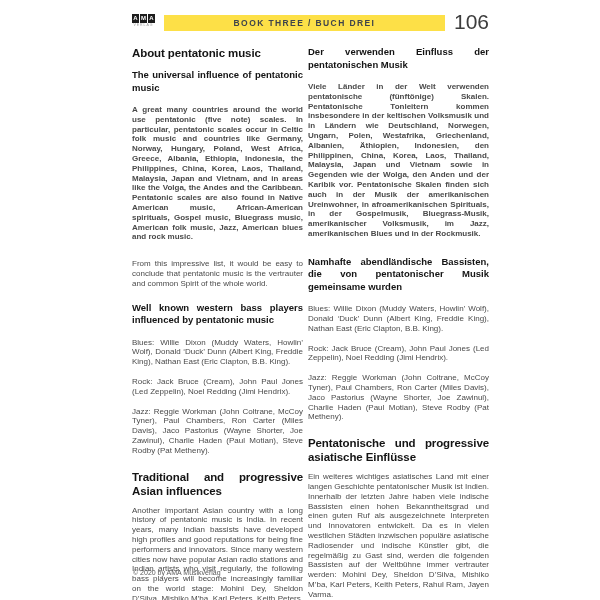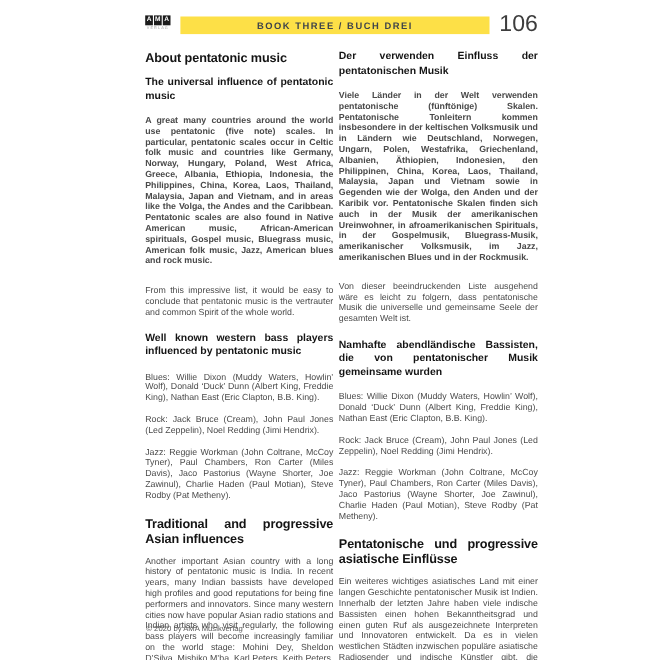--- a/index.html
+++ b/index.html
@@ -91,21 +91,20 @@
       <p class="body">Blues: Willie Dixon (Muddy Waters, Howlin’ Wolf), Donald ‘Duck’ Dunn (Albert King, Freddie King), Nathan East (Eric Clapton, B.B. King).</p>
       <p class="body">Rock: Jack Bruce (Cream), John Paul Jones (Led Zeppelin), Noel Redding (Jimi Hendrix).</p>
       <p class="body">Jazz: Reggie Workman (John Coltrane, McCoy Tyner), Paul Chambers, Ron Carter (Miles Davis), Jaco Pastorius (Wayne Shorter, Joe Zawinul), Charlie Haden (Paul Motian), Steve Rodby (Pat Metheny).</p>
       <h1 class="mid">Traditional and progressive Asian influences</h1>
       <p class="body last">Another important Asian country with a long history of pentatonic music is India. In recent years, many Indian bassists have developed high profiles and good reputations for being fine performers and innovators. Since many western cities now have popular Asian radio stations and Indian artists who visit regularly, the following bass players will become increasingly familiar on the world stage: Mohini Dey, Sheldon D’Silva, Mishiko M’ba, Karl Peters, Keith Peters, Rahul Ram, Jayen Varma.</p>
     </div>
 
     <div class="col col-de">
       <h2>Der verwenden Einfluss der pentatonischen Musik</h2>
       <p class="body gap-lg">Viele Länder in der Welt verwenden pentatonische (fünftönige) Skalen. Pentatonische Tonleitern kommen insbesondere in der keltischen Volksmusik und in Ländern wie Deutschland, Norwegen, Ungarn, Polen, Westafrika, Griechenland, Albanien, Äthiopien, Indonesien, den Philippinen, China, Korea, Laos, Thailand, Malaysia, Japan und Vietnam sowie in Gegenden wie der Wolga, den Anden und der Karibik vor. Pentatonische Skalen finden sich auch in der Musik der amerikanischen Ureinwohner, in afroamerikanischen Spirituals, in der Gospelmusik, Bluegrass-Musik, amerikanischer Volksmusik, im Jazz, amerikanischen Blues und in der Rockmusik.</p>
-      <p class="body pre-head">Von dieser beeindruckenden Liste ausgehend wäre es leicht zu folgern, dass pentatonische Musik die universelle und gemeinsame Seele der gesamten Welt ist.</p>
       <h2>Namhafte abendländische Bassisten, die von pentatonischer Musik gemeinsame wurden</h2>
       <p class="body">Blues: Willie Dixon (Muddy Waters, Howlin’ Wolf), Donald ‘Duck’ Dunn (Albert King, Freddie King), Nathan East (Eric Clapton, B.B. King).</p>
       <p class="body">Rock: Jack Bruce (Cream), John Paul Jones (Led Zeppelin), Noel Redding (Jimi Hendrix).</p>
       <p class="body">Jazz: Reggie Workman (John Coltrane, McCoy Tyner), Paul Chambers, Ron Carter (Miles Davis), Jaco Pastorius (Wayne Shorter, Joe Zawinul), Charlie Haden (Paul Motian), Steve Rodby (Pat Metheny).</p>
       <h1 class="mid">Pentatonische und progressive asiatische Einflüsse</h1>
       <p class="body last">Ein weiteres wichtiges asiatisches Land mit einer langen Geschichte pentatonischer Musik ist Indien. Innerhalb der letzten Jahre haben viele indische Bassisten einen hohen Bekanntheitsgrad und einen guten Ruf als ausgezeichnete Interpreten und Innovatoren entwickelt. Da es in vielen westlichen Städten inzwischen populäre asiatische Radiosender und indische Künstler gibt, die regelmäßig zu Gast sind, werden die folgenden Bassisten auf der Weltbühne immer vertrauter werden: Mohini Dey, Sheldon D’Silva, Mishiko M’ba, Karl Peters, Keith Peters, Rahul Ram, Jayen Varma.</p>
     </div>
 
   </div>
 

